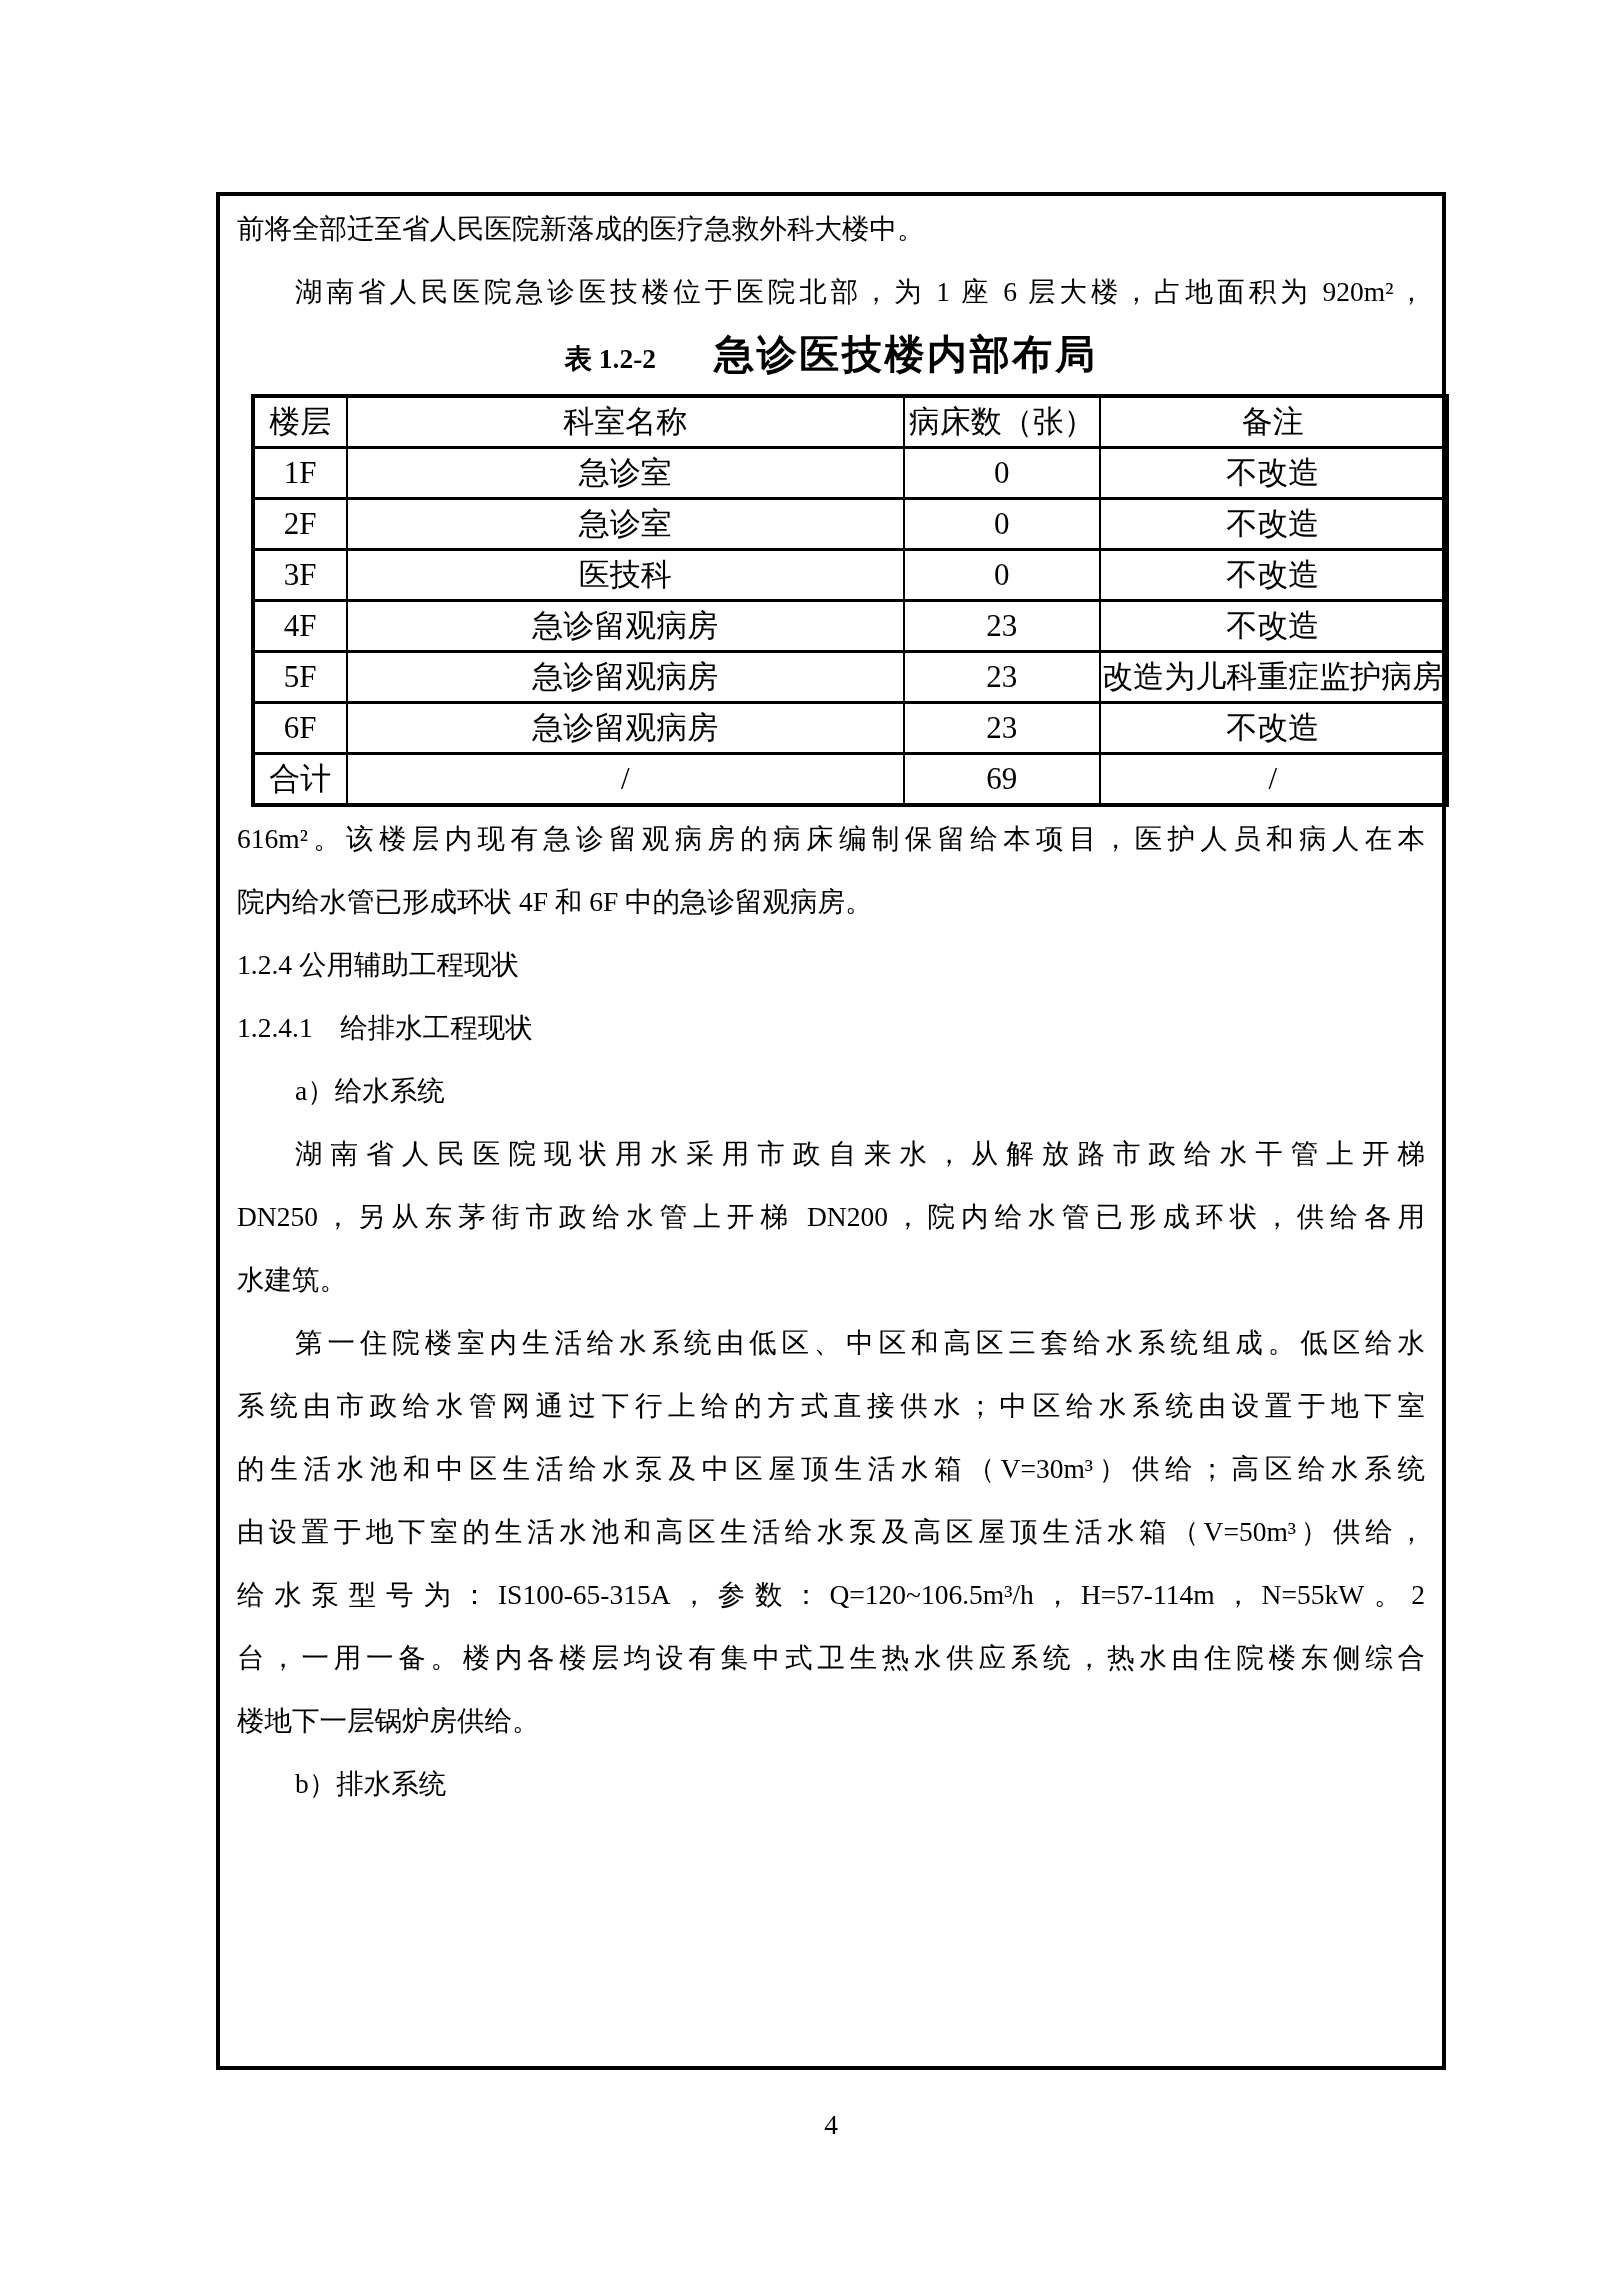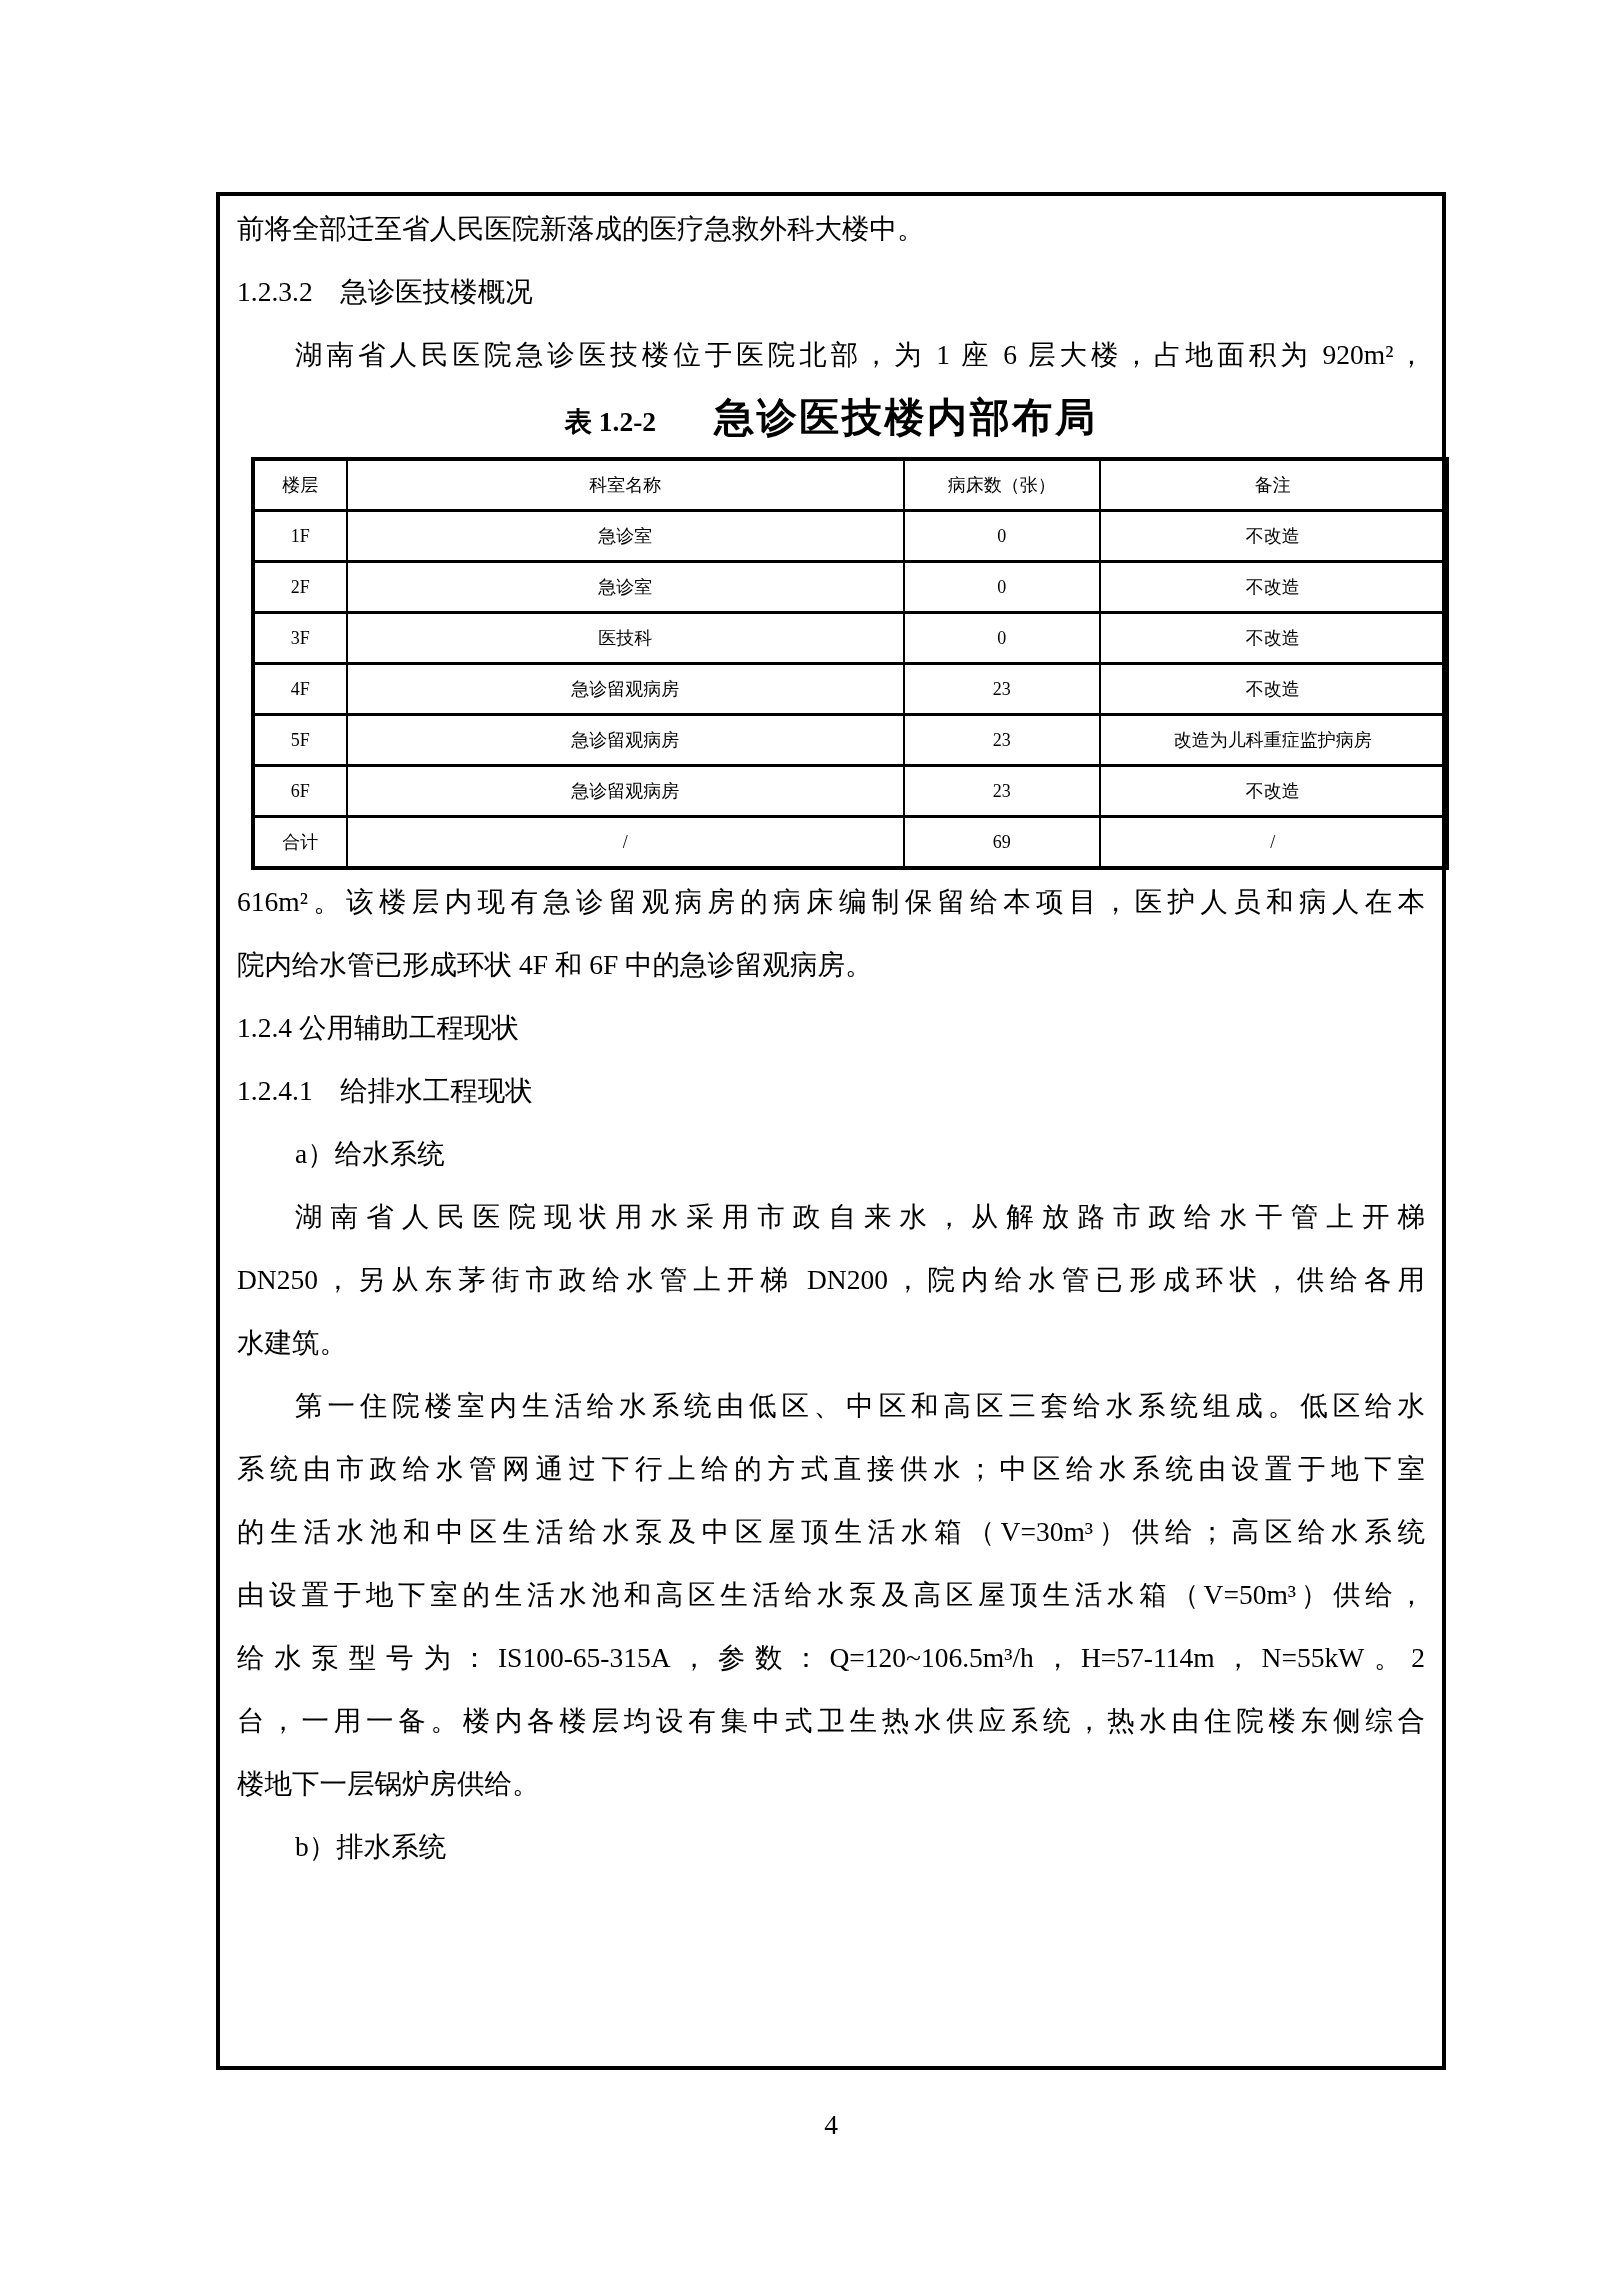--- a/index.html
+++ b/index.html
@@ -63,21 +63,21 @@
   }
   table.layout th,
   table.layout td {
     border: 2.6px solid #000000;
     border-top-width: 3.9px;
     border-bottom-width: 3.9px;
     height: 48px;
     padding: 0;
     text-align: center;
     vertical-align: middle;
-    font-size: 18px;
+    font-size: 31px;
     font-weight: normal;
   }
   .after-table {
     margin-top: 43px;
   }
   .pageno {
     position: absolute;
     left: 216px;
     top: 2108px;
     width: 1230px;
@@ -86,21 +86,20 @@
     line-height: 33px;
   }
 </style>
 </head>
 <body>
 
 <div class="page">
   <div class="frame">
 
     <p class="ln">前将全部迁至省人民医院新落成的医疗急救外科大楼中。</p>
-    <p class="ln">1.2.3.2　急诊医技楼概况</p>
     <p class="ln indent fill">湖南省人民医院急诊医技楼位于医院北部，为 1 座 6 层大楼，占地面积为 920m²，</p>
 
     <p class="caption"><span>表 1.2-2</span><span class="cap-title">急诊医技楼内部布局</span></p>
 
     <table class="layout">
       <colgroup>
         <col style="width:94px">
         <col style="width:557px">
         <col style="width:196px">
         <col style="width:347px">

